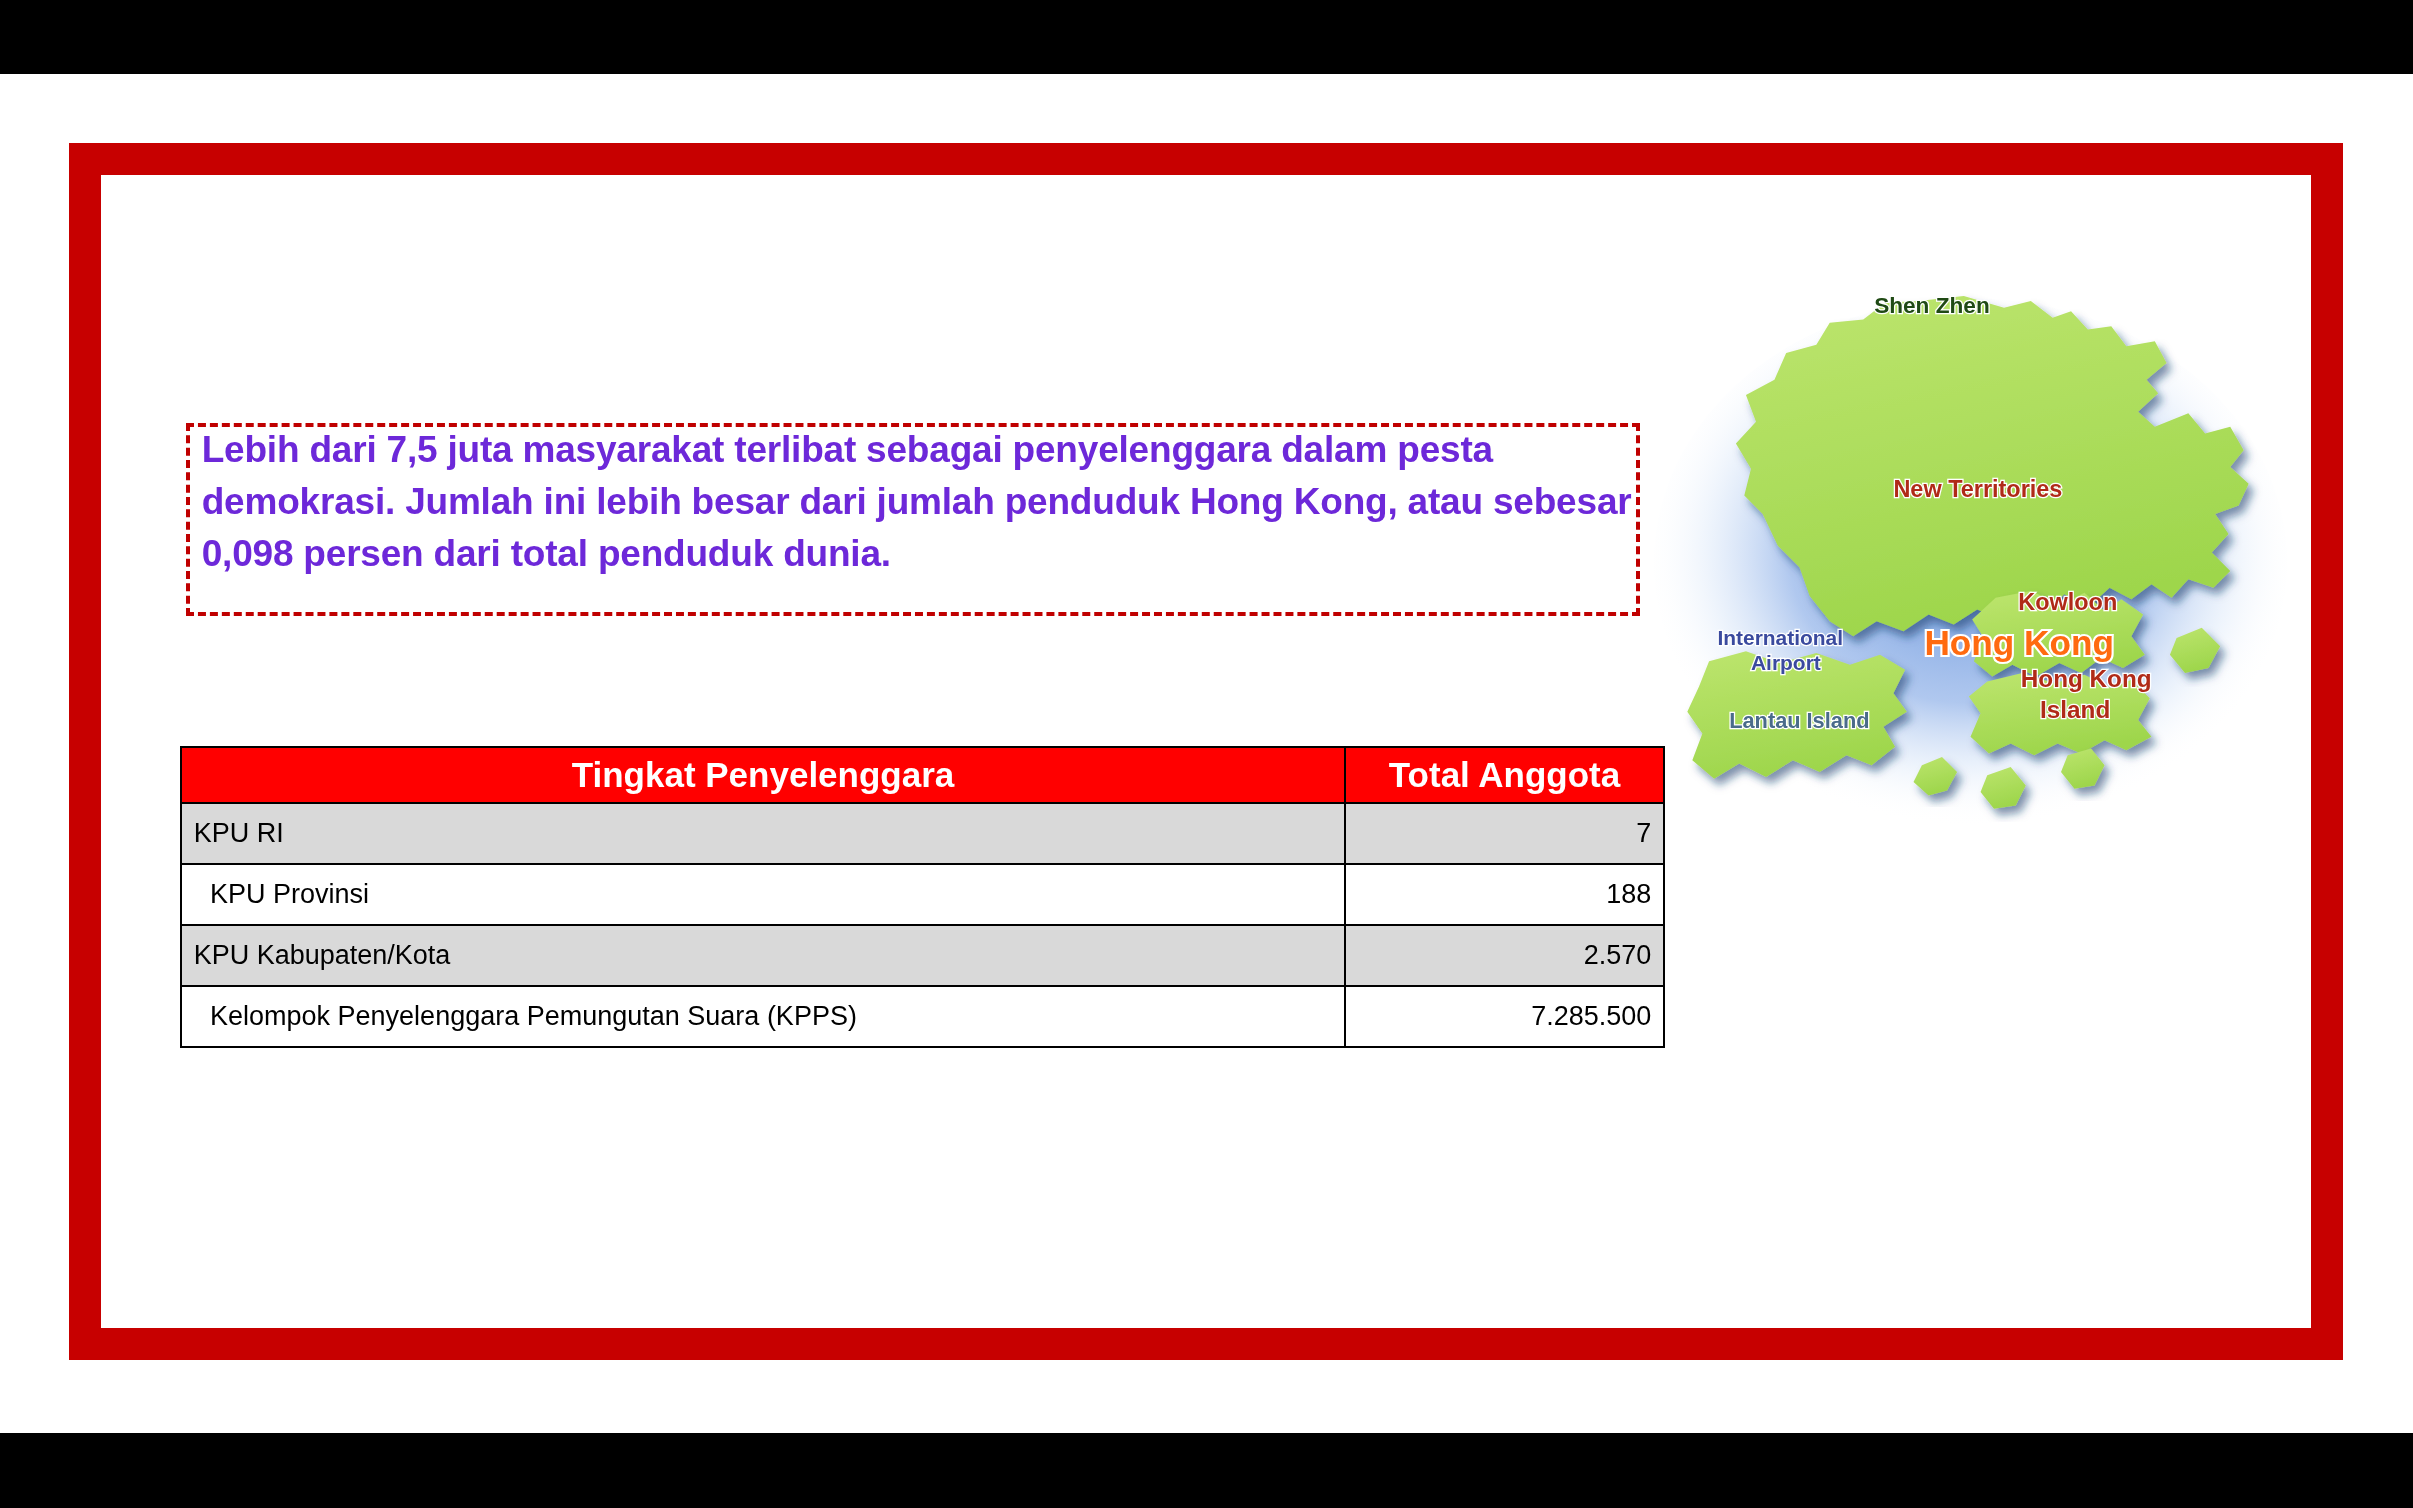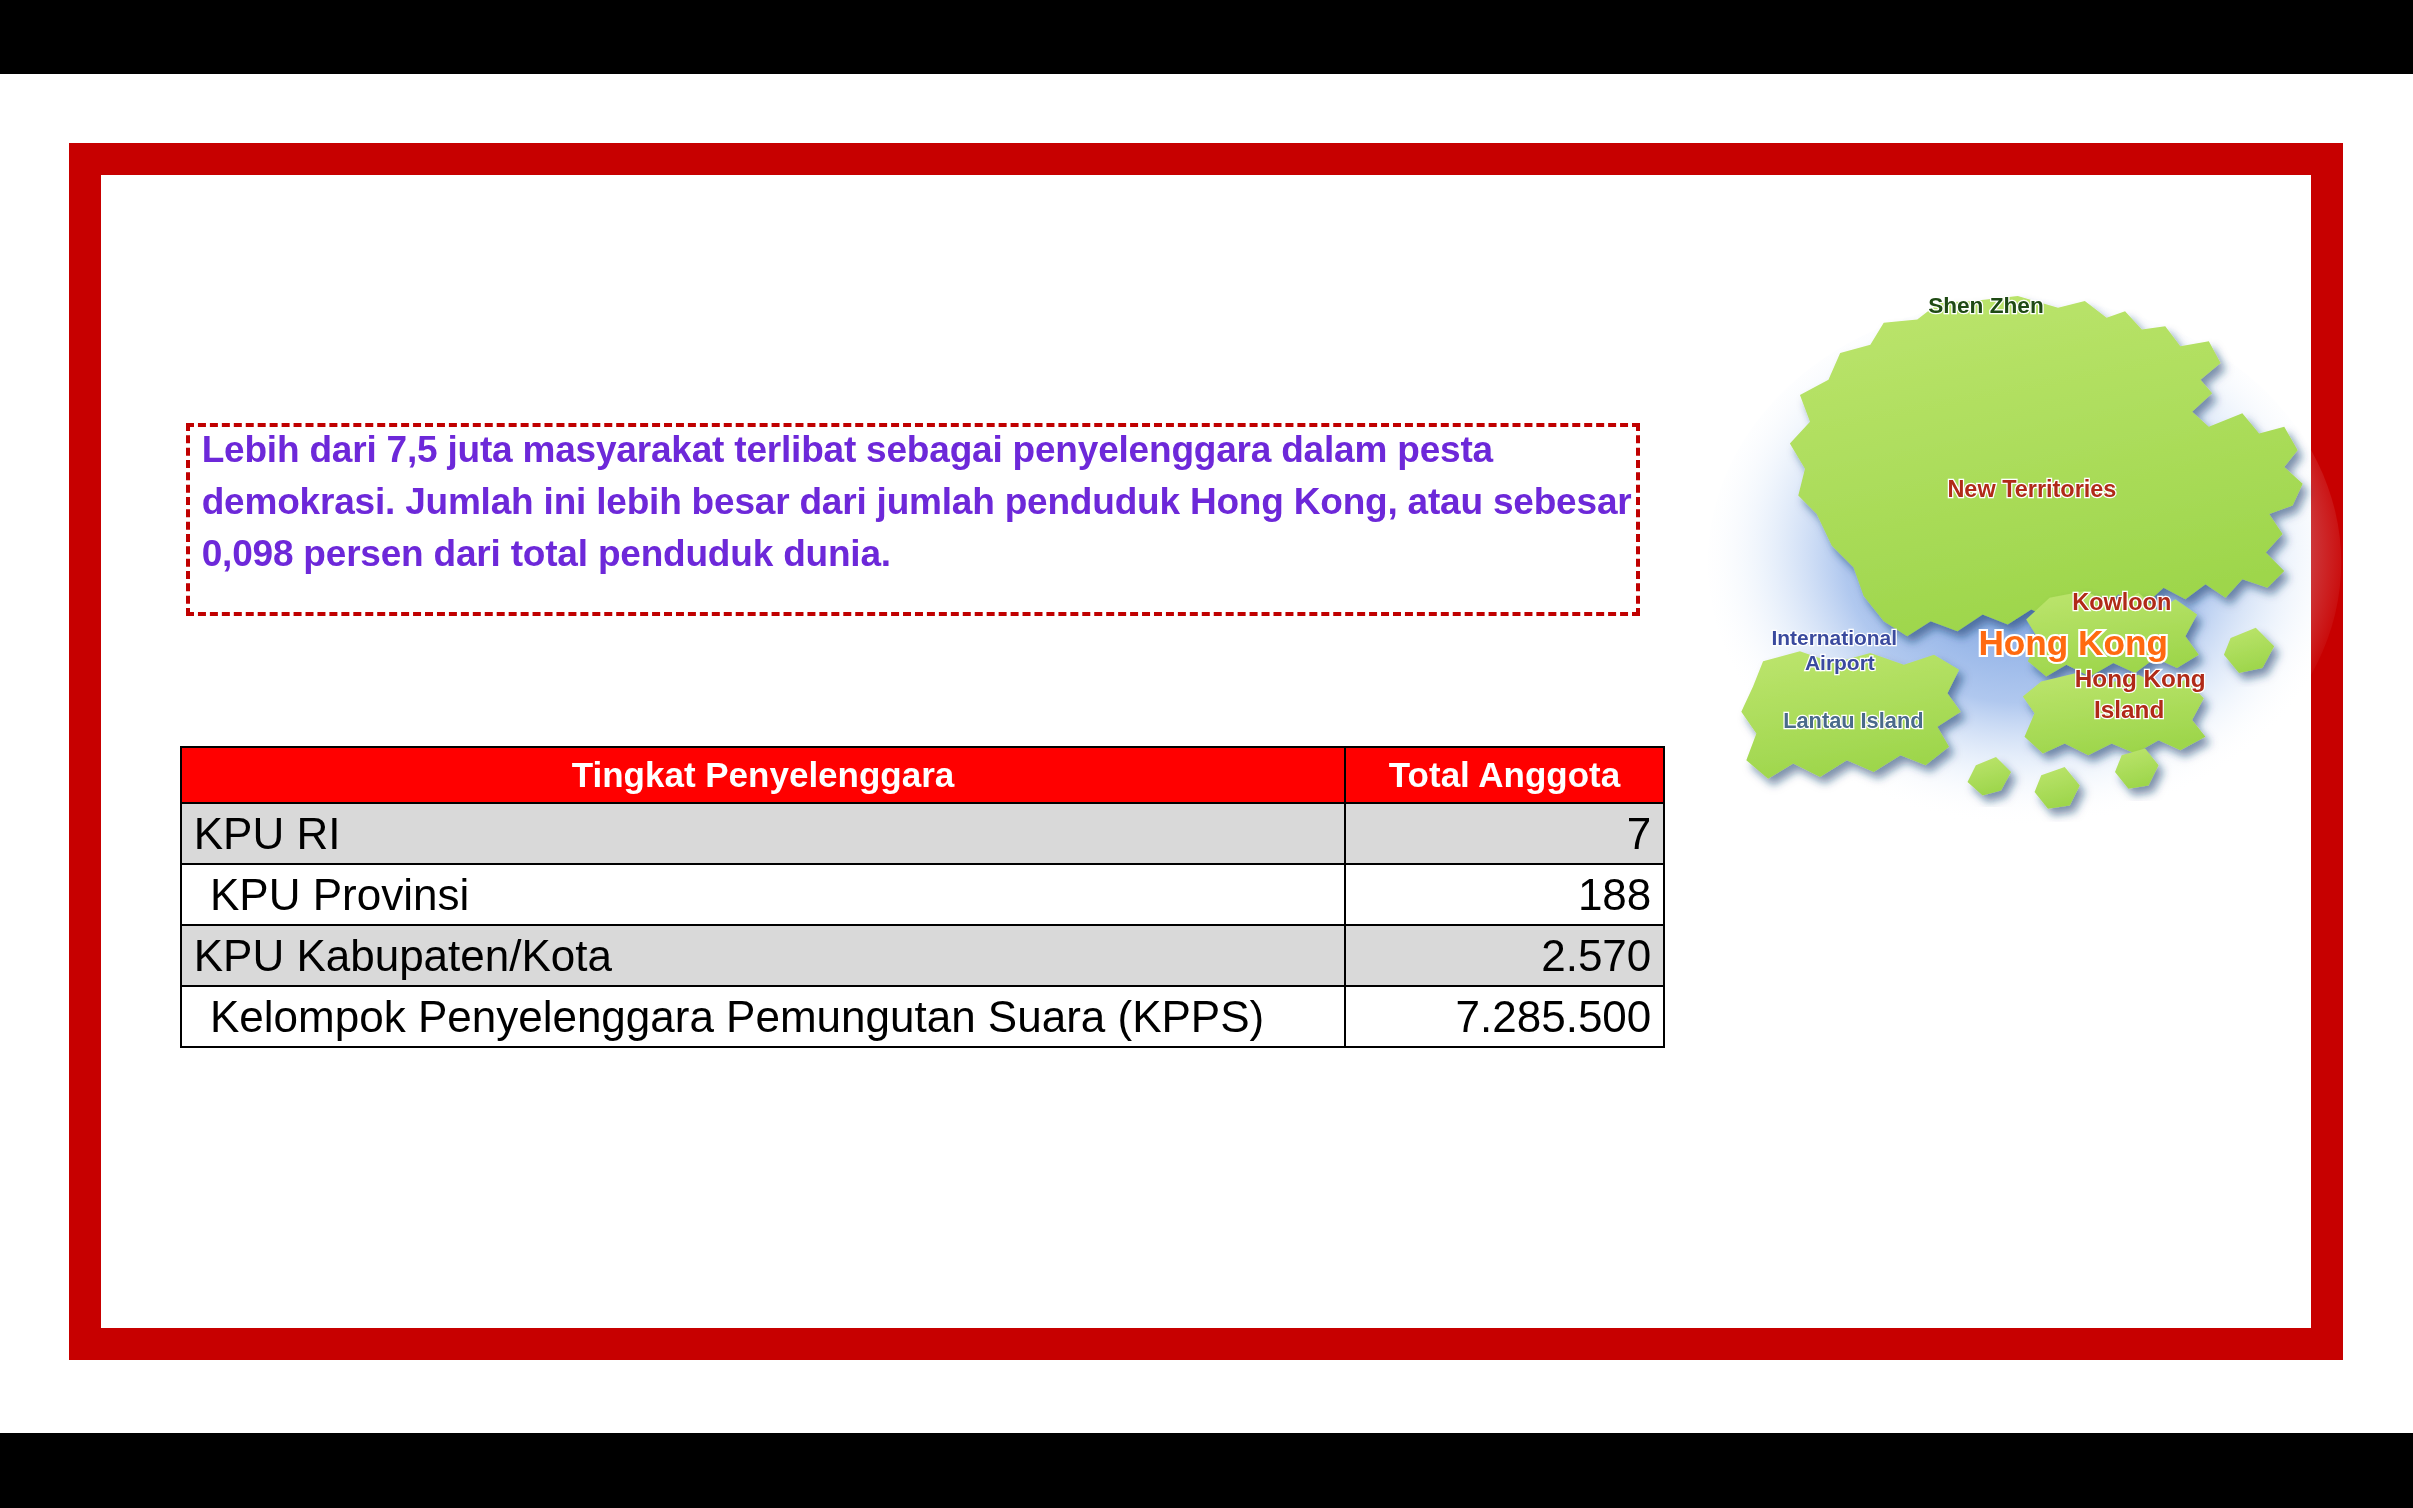--- a/index.html
+++ b/index.html
@@ -53,21 +53,21 @@
     width:1483px;
     border-collapse:collapse;
     table-layout:fixed;
   }
   #data-table col.c1 { width:1164px; }
   #data-table col.c2 { width:319px; }
   #data-table th, #data-table td {
     border:2.5px solid #000000;
     height:61px;
     padding:0 11.7px;
-    font-size:44px;
+    font-size:27px;
     color:#000000;
     vertical-align:middle;
     white-space:nowrap;
   }
   #data-table thead th {
     background:#ff0000;
     color:#ffffff;
     font-weight:bold;
     text-align:center;
     height:56px;
@@ -76,21 +76,21 @@
   #data-table tbody td.label { text-align:left; }
   #data-table tbody td.value { text-align:right; }
   #data-table tbody tr.shade td { background:#d9d9d9; }
   #data-table tbody tr.plain td { background:#ffffff;padding-left:28px; }
   #data-table tbody tr.total td { background:#ffffff; font-weight:bold; }
   #data-table tbody tr.total td.label { text-align:center; }
 
   
   #map-wrap {
     position:absolute;
-    left:1605px; top:111px;
+    left:1551px; top:111px;
     width:637px; height:553px;
     overflow:hidden;
   }
   #map-wrap svg { display:block; width:637px; height:553px; }
   .mlabel {
     font-family:"Liberation Sans", sans-serif;
     font-weight:bold;
     paint-order:stroke fill;
   }
 </style>

